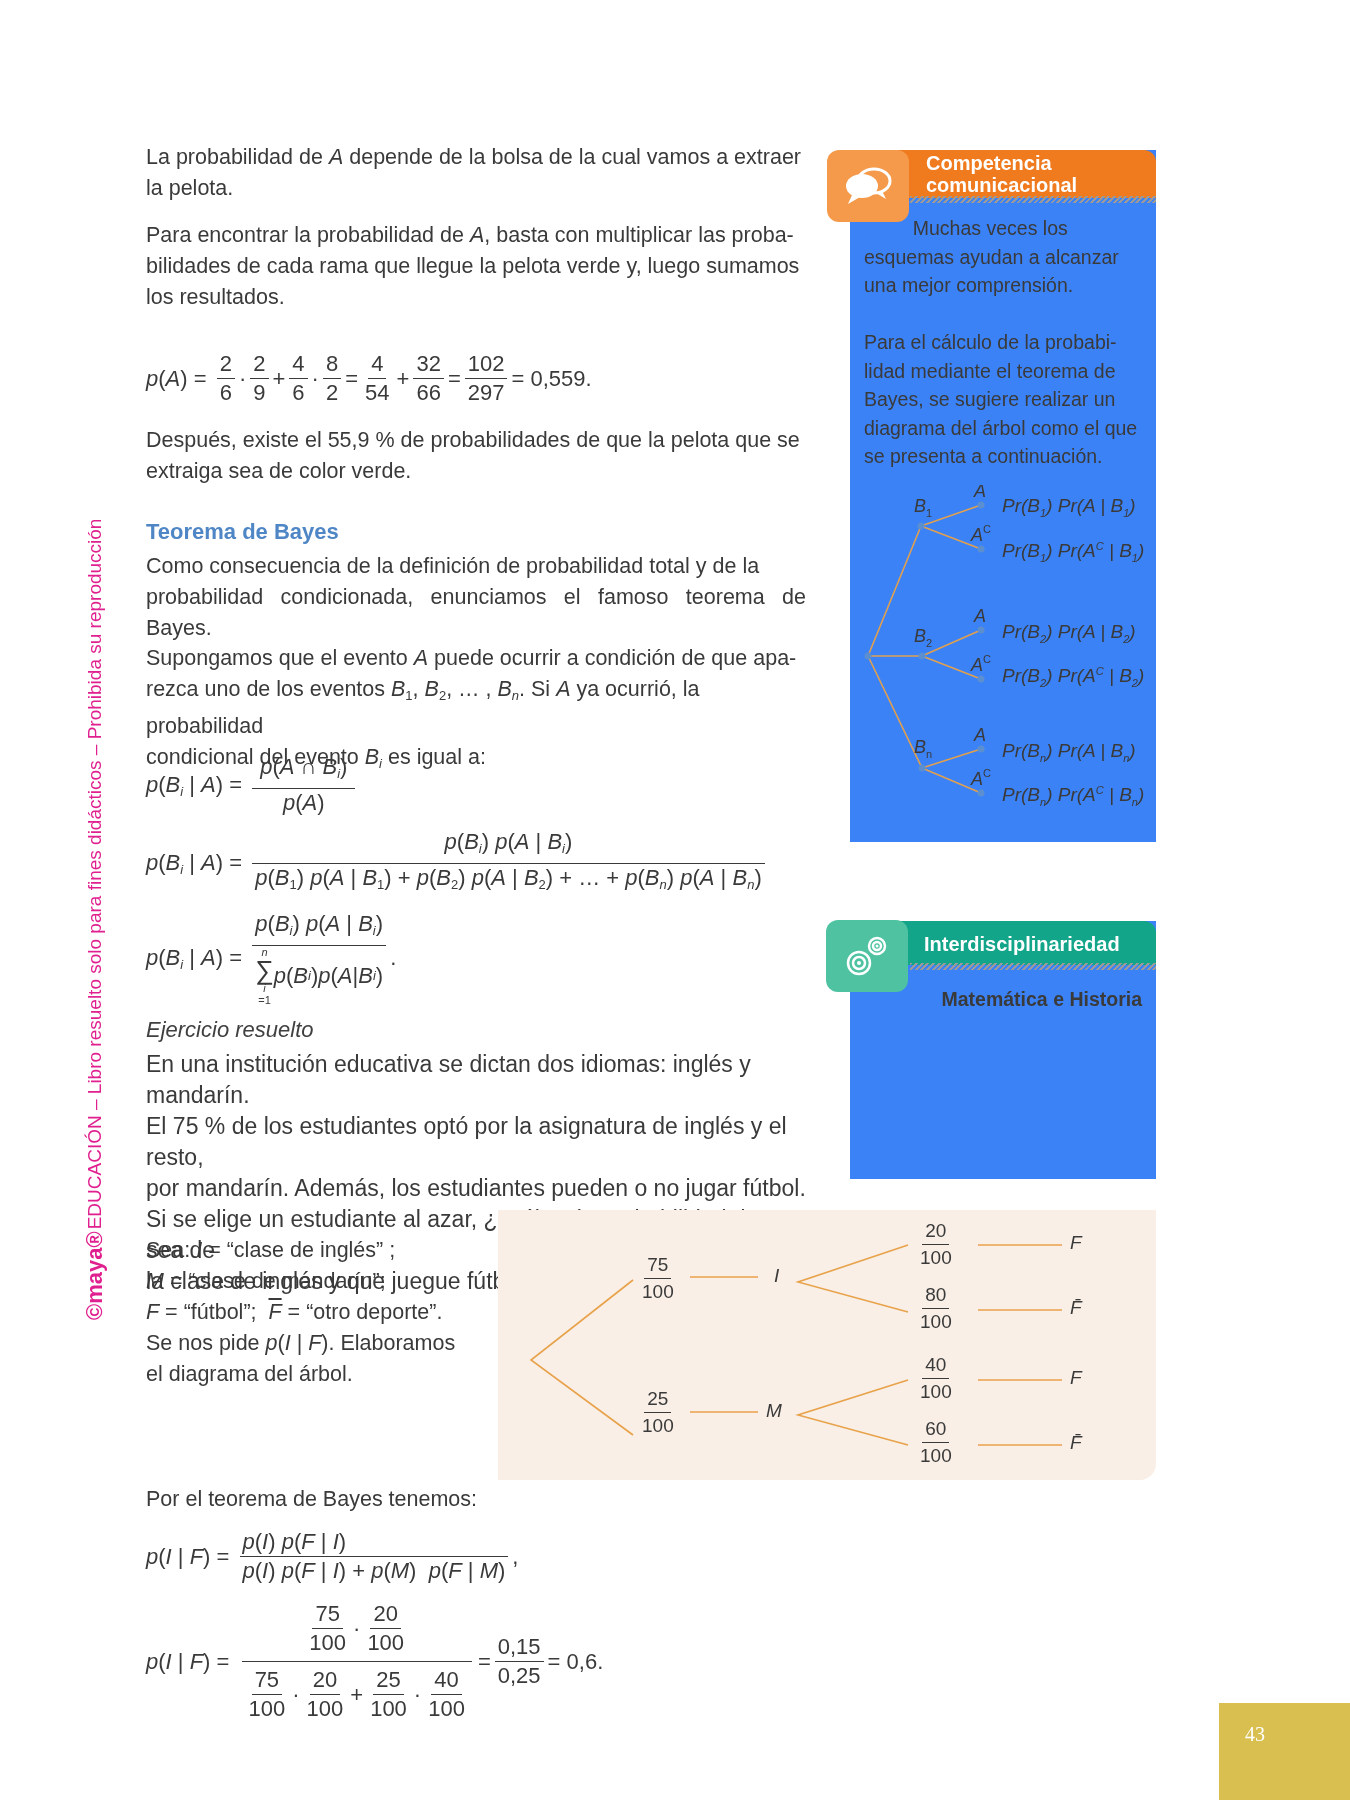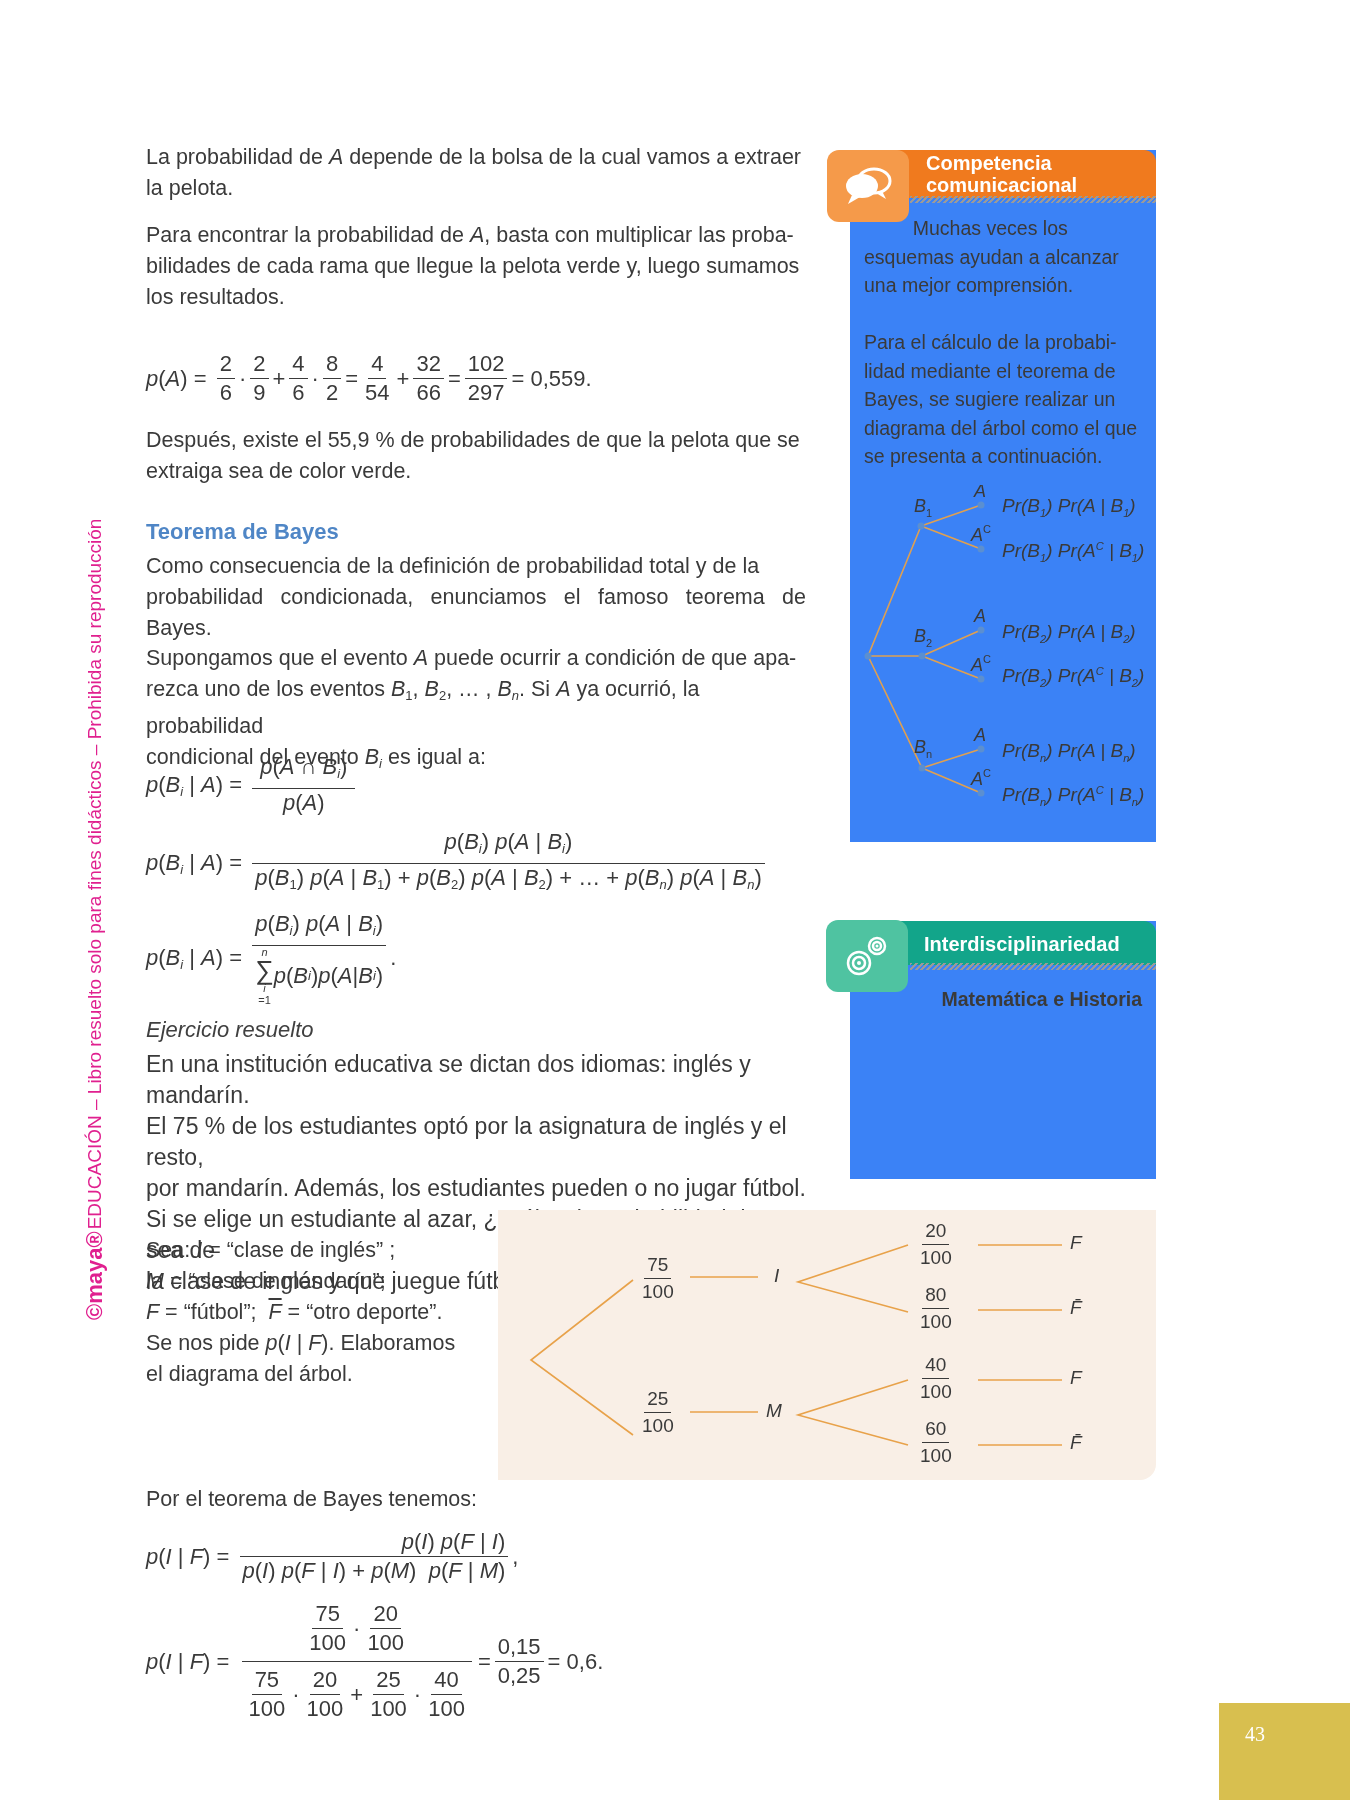--- a/index.html
+++ b/index.html
@@ -170,21 +170,21 @@
   <div class="tlabel it" style="left:572px; top:87px;">F̄</div>
   <div class="tlabel it" style="left:572px; top:157px;">F</div>
   <div class="tlabel it" style="left:572px; top:222px;">F̄</div>
 </div>
 
 <div class="para" style="top:1484px;">Por el teorema de Bayes tenemos:</div>
 
 <div class="math" style="left:146px; top:1528px;">
   <span><i>p</i>(<i>I</i> | <i>F</i>) =&nbsp;</span>
   <span class="frac">
-      <span class="num" style="width:100%; text-align:right;"><i>p</i>(<i>I</i>) <i>p</i>(<i>F</i> | <i>I</i>)</span>
+      <span class="num" style="width:100%; text-align:left;"><i>p</i>(<i>I</i>) <i>p</i>(<i>F</i> | <i>I</i>)</span>
       <span class="den"><i>p</i>(<i>I</i>) <i>p</i>(<i>F</i> | <i>I</i>) + <i>p</i>(<i>M</i>)&nbsp; <i>p</i>(<i>F</i> | <i>M</i>)</span>
     </span>
   <span>,</span>
 </div>
 
 <div class="math" style="left:146px; top:1600px;">
   <span><i>p</i>(<i>I</i> | <i>F</i>) =&nbsp;</span>
   <span style="display:inline-flex; flex-direction:column; align-items:center; margin:0 6px;">
     <span style="display:flex; align-items:center; border-bottom:1.5px solid #3a3a3a; padding:0 0 4px; width:100%; justify-content:center;">
       <span class="frac">

